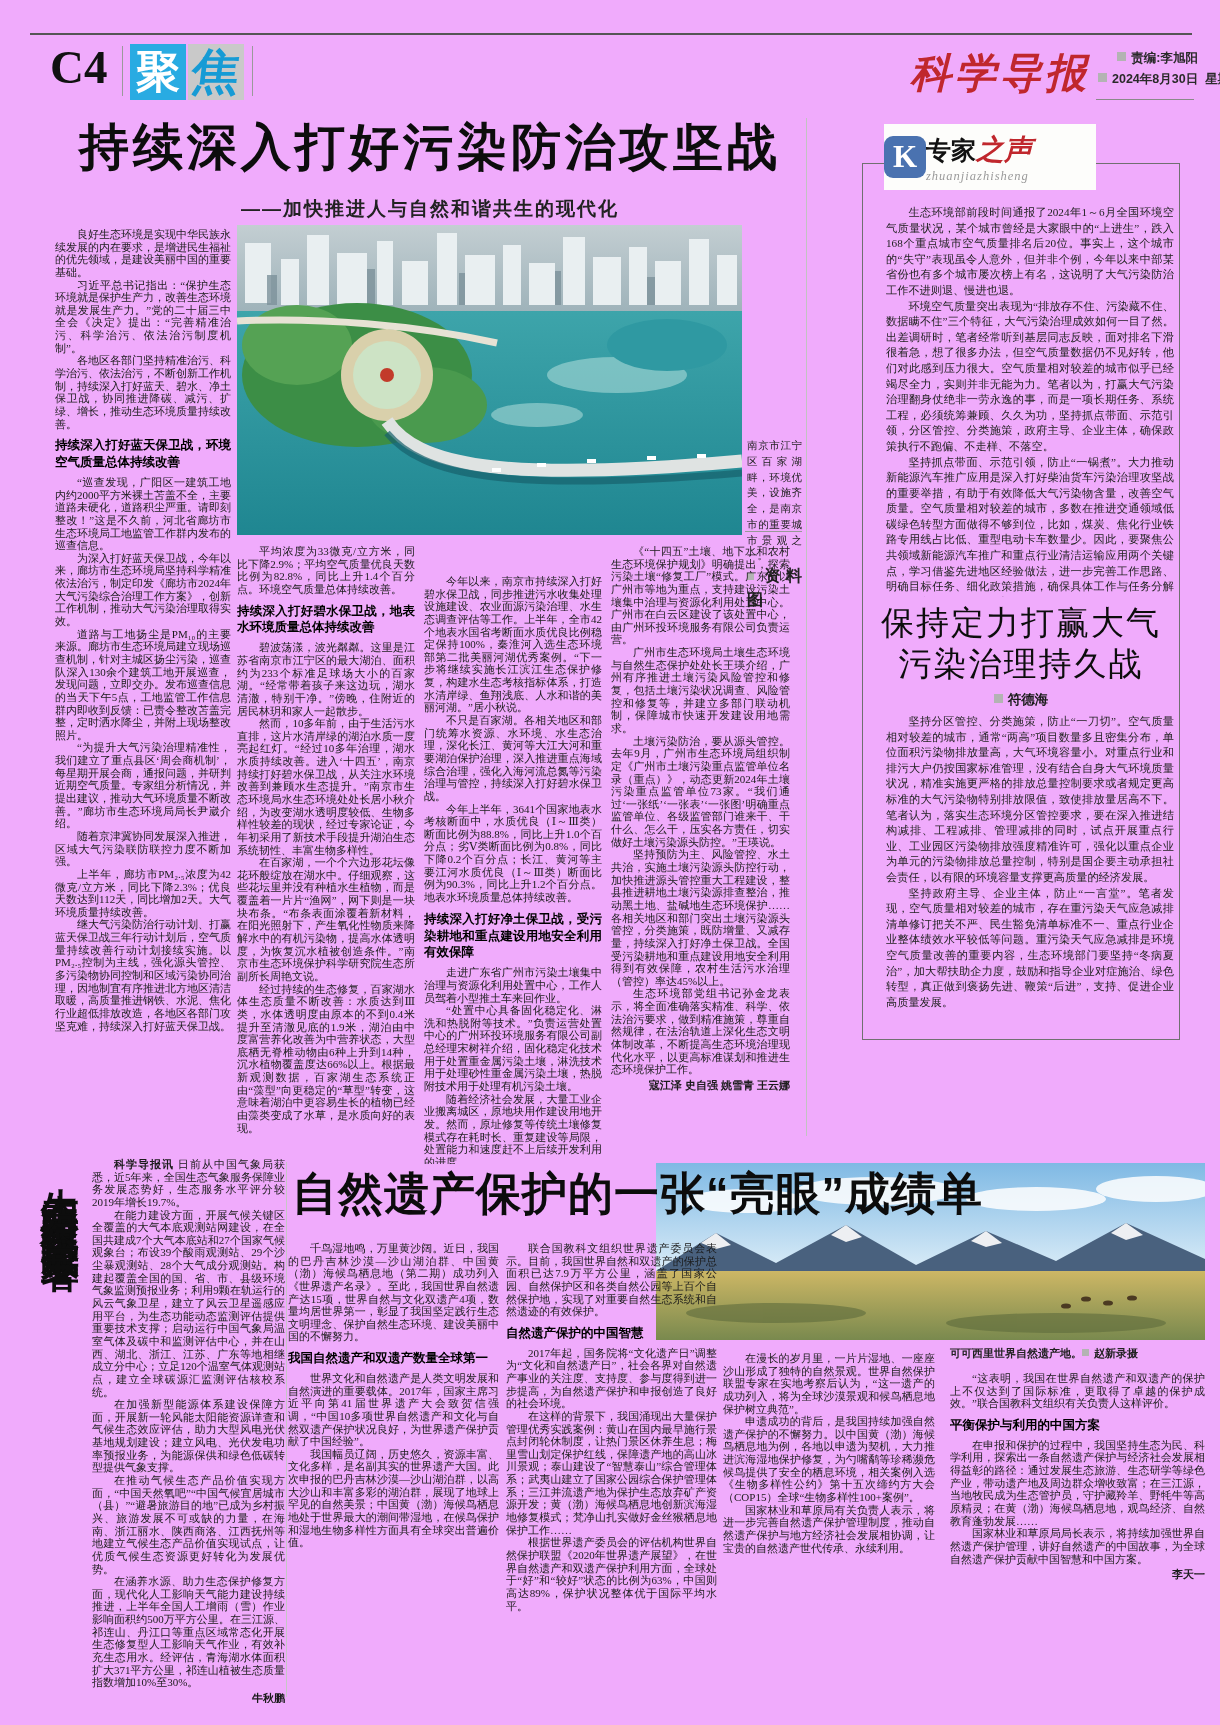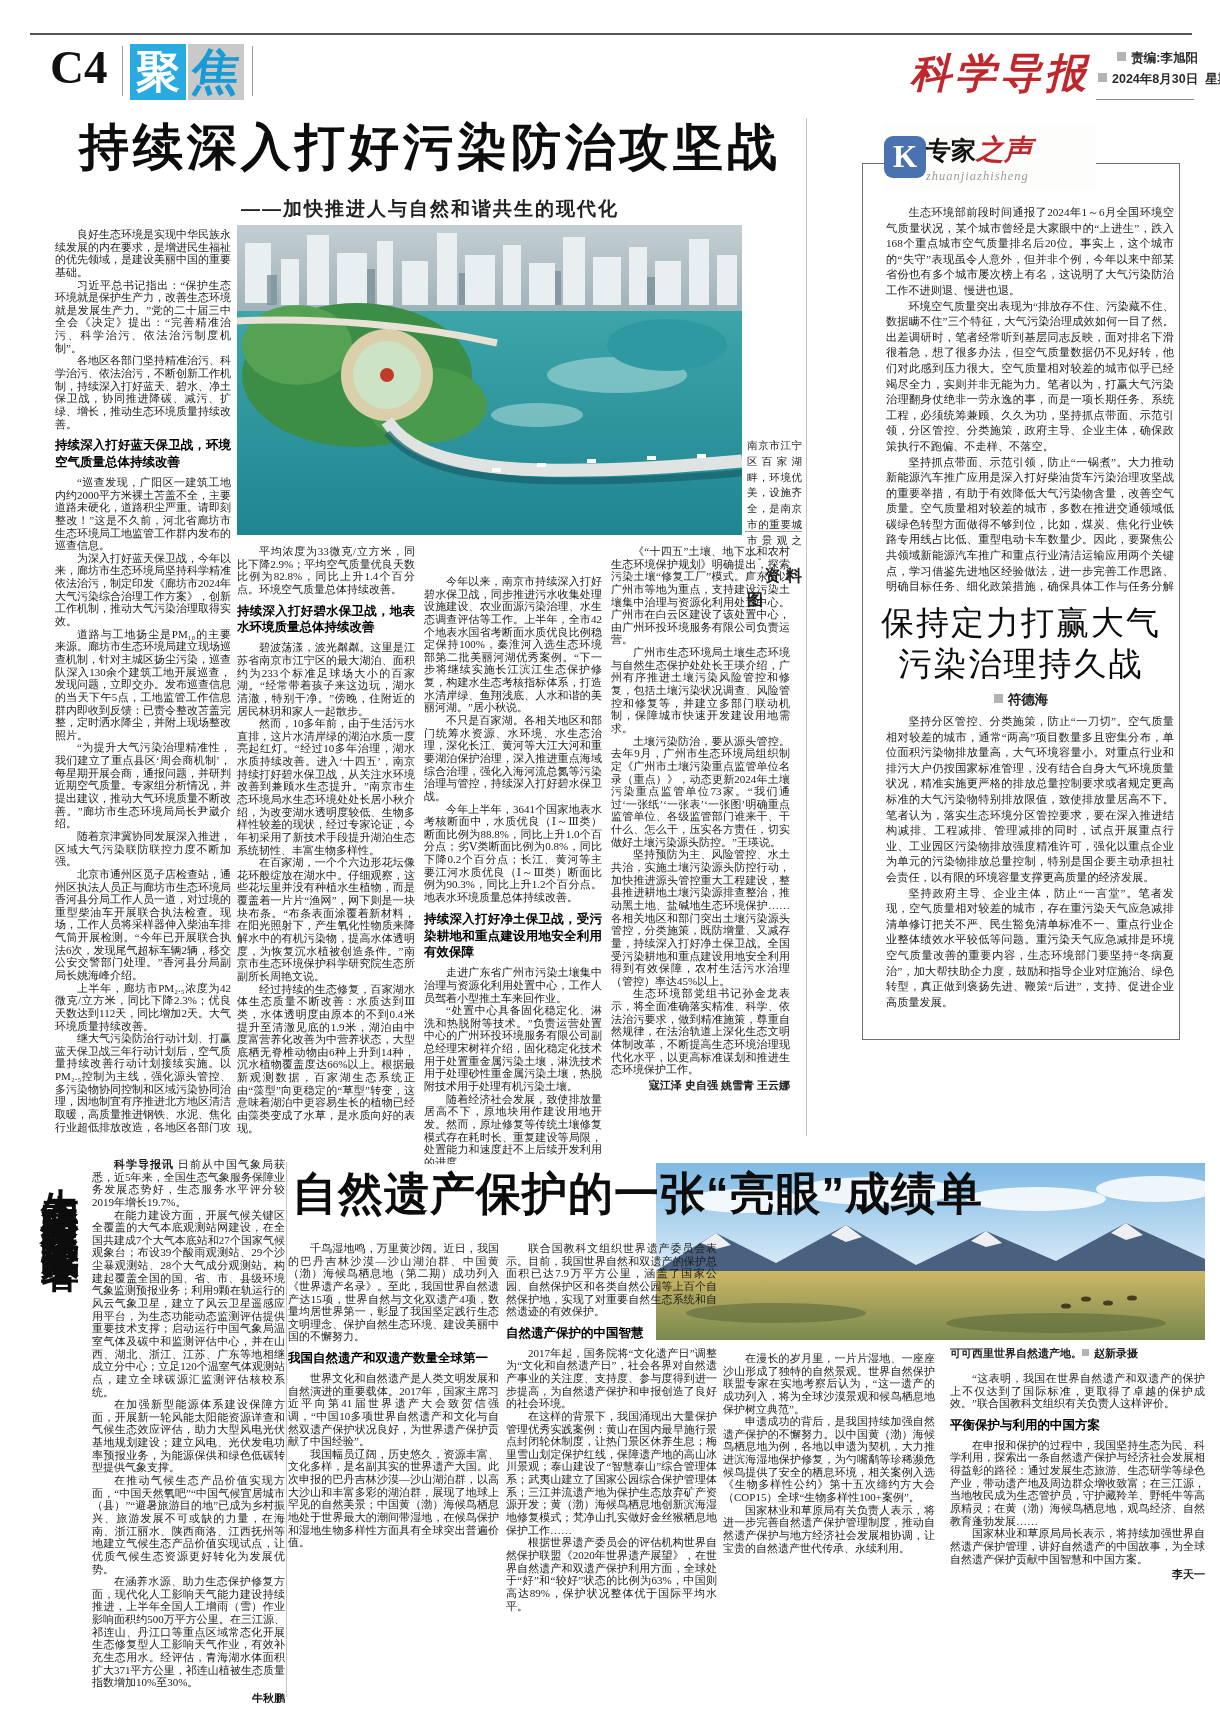--- a/index.html
+++ b/index.html
@@ -1,16 +1,16 @@
 <!DOCTYPE html>
 <html><head>
 <meta charset="utf-8">
 <style>
   html,body{margin:0;padding:0;background:#888;}
-  #page{position:relative;width:1220px;height:1725px;background:#ffffff;margin:0 auto;overflow:hidden;
+  #page{position:relative;width:1220px;height:1725px;background:#f0abfc;margin:0 auto;overflow:hidden;
         font-family:"Liberation Sans","DejaVu Sans",sans-serif;color:#1c1c1c;}
   .abs{position:absolute;}
   .rule{background:#555;}
   
   #c4{left:50px;top:40px;font:bold 47px "Liberation Serif","DejaVu Serif",serif;color:#111;}
   .vr{width:1px;background:#9a9a9a;}
   .tile{width:56px;height:56px;text-align:center;}
   #tile-ju{left:130px;top:44px;background:#29abe2;}
   #tile-ju span{font:bold 44px/56px "Liberation Sans",sans-serif;color:#fff;}
   #tile-jiao{left:188px;top:44px;background:#c9c9c9;}
@@ -89,21 +89,20 @@
   <div id="col1" class="col">
       <div class="blk-p">良好生态环境是实现中华民族永续发展的内在要求，是增进民生福祉的优先领域，是建设美丽中国的重要基础。</div>
       <div class="blk-p">习近平总书记指出：“保护生态环境就是保护生产力，改善生态环境就是发展生产力。”党的二十届三中全会《决定》提出：“完善精准治污、科学治污、依法治污制度机制”。</div>
       <div class="blk-p">各地区各部门坚持精准治污、科学治污、依法治污，不断创新工作机制，持续深入打好蓝天、碧水、净土保卫战，协同推进降碳、减污、扩绿、增长，推动生态环境质量持续改善。</div>
       <div class="blk-h">持续深入打好蓝天保卫战，环境空气质量总体持续改善</div>
       <div class="blk-p">“巡查发现，广阳区一建筑工地内约2000平方米裸土苫盖不全，主要道路未硬化，道路积尘严重。请即刻整改！”这是不久前，河北省廊坊市生态环境局工地监管工作群内发布的巡查信息。</div>
       <div class="blk-p">为深入打好蓝天保卫战，今年以来，廊坊市生态环境局坚持科学精准依法治污，制定印发《廊坊市2024年大气污染综合治理工作方案》，创新工作机制，推动大气污染治理取得实效。</div>
       <div class="blk-p">道路与工地扬尘是PM₁₀的主要来源。廊坊市生态环境局建立现场巡查机制，针对主城区扬尘污染，巡查队深入130余个建筑工地开展巡查，发现问题，立即交办。发布巡查信息的当天下午5点，工地监管工作信息群内即收到反馈：已责令整改苫盖完整，定时洒水降尘，并附上现场整改照片。</div>
       <div class="blk-p">“为提升大气污染治理精准性，我们建立了重点县区‘周会商机制’，每星期开展会商，通报问题，并研判近期空气质量。专家组分析情况，并提出建议，推动大气环境质量不断改善。”廊坊市生态环境局局长尹崴介绍。</div>
       <div class="blk-p">随着京津冀协同发展深入推进，区域大气污染联防联控力度不断加强。</div>
-      <div class="blk-p">北京市通州区觅子店检查站，通州区执法人员正与廊坊市生态环境局香河县分局工作人员一道，对过境的重型柴油车开展联合执法检查。现场，工作人员将采样器伸入柴油车排气筒开展检测。“今年已开展联合执法6次，发现尾气超标车辆2辆，移交公安交警部门处理。”香河县分局副局长姚海峰介绍。</div>
       <div class="blk-p">上半年，廊坊市PM₂.₅浓度为42微克/立方米，同比下降2.3%；优良天数达到112天，同比增加2天。大气环境质量持续改善。</div>
       <div class="blk-p">继大气污染防治行动计划、打赢蓝天保卫战三年行动计划后，空气质量持续改善行动计划接续实施。以PM₂.₅控制为主线，强化源头管控、多污染物协同控制和区域污染协同治理，因地制宜有序推进北方地区清洁取暖，高质量推进钢铁、水泥、焦化行业超低排放改造，各地区各部门攻坚克难，持续深入打好蓝天保卫战。</div>
     </div>
 
   <div id="photo1" class="abs">
     <svg width="505" height="310" viewBox="0 0 505 310" xmlns="http://www.w3.org/2000/svg">
       <defs>
         <linearGradient id="lake" x1="0" y1="0" x2="0" y2="1">
           <stop offset="0" stop-color="#49b0b4"></stop>
             <stop offset="1" stop-color="#1f8691"></stop>
@@ -177,21 +176,21 @@
       <div class="blk-p">在百家湖，一个个六边形花坛像花环般绽放在湖水中。仔细观察，这些花坛里并没有种植水生植物，而是覆盖着一片片“渔网”，网下则是一块块布条。“布条表面涂覆着新材料，在阳光照射下，产生氧化性物质来降解水中的有机污染物，提高水体透明度，为恢复沉水植被创造条件。”南京市生态环境保护科学研究院生态所副所长周艳文说。</div>
       <div class="blk-p">经过持续的生态修复，百家湖水体生态质量不断改善：水质达到Ⅲ类，水体透明度由原本的不到0.4米提升至清澈见底的1.9米，湖泊由中度富营养化改善为中营养状态，大型底栖无脊椎动物由6种上升到14种，沉水植物覆盖度达66%以上。根据最新观测数据，百家湖生态系统正由“藻型”向更稳定的“草型”转变，这意味着湖泊中更容易生长的植物已经由藻类变成了水草，是水质向好的表现。</div>
     </div>
   <div id="col3" class="col">
       <div class="blk-p">今年以来，南京市持续深入打好碧水保卫战，同步推进污水收集处理设施建设、农业面源污染治理、水生态调查评估等工作。上半年，全市42个地表水国省考断面水质优良比例稳定保持100%，秦淮河入选生态环境部第二批美丽河湖优秀案例。“下一步将继续实施长江滨江生态保护修复，构建水生态考核指标体系，打造水清岸绿、鱼翔浅底、人水和谐的美丽河湖。”居小秋说。</div>
       <div class="blk-p">不只是百家湖。各相关地区和部门统筹水资源、水环境、水生态治理，深化长江、黄河等大江大河和重要湖泊保护治理，深入推进重点海域综合治理，强化入海河流总氮等污染治理与管控，持续深入打好碧水保卫战。</div>
       <div class="blk-p">今年上半年，3641个国家地表水考核断面中，水质优良（Ⅰ～Ⅲ类）断面比例为88.8%，同比上升1.0个百分点；劣Ⅴ类断面比例为0.8%，同比下降0.2个百分点；长江、黄河等主要江河水质优良（Ⅰ～Ⅲ类）断面比例为90.3%，同比上升1.2个百分点。地表水环境质量总体持续改善。</div>
       <div class="blk-h">持续深入打好净土保卫战，受污染耕地和重点建设用地安全利用有效保障</div>
       <div class="blk-p">走进广东省广州市污染土壤集中治理与资源化利用处置中心，工作人员驾着小型推土车来回作业。</div>
       <div class="blk-p">“处置中心具备固化稳定化、淋洗和热脱附等技术。”负责运营处置中心的广州环投环境服务有限公司副总经理宋树祥介绍，固化稳定化技术用于处置重金属污染土壤，淋洗技术用于处理砂性重金属污染土壤，热脱附技术用于处理有机污染土壤。</div>
-      <div class="blk-p">随着经济社会发展，致使排放量居高不下，原地块用作建设用地开发。然而，原址修复等传统土壤修复模式存在耗时长、重复建设等局限，处置能力和速度赶不上后续开发利用的进度。</div>
+      <div class="blk-p">随着经济社会发展，大量工业企业搬离城区，原地块用作建设用地开发。然而，原址修复等传统土壤修复模式存在耗时长、重复建设等局限，处置能力和速度赶不上后续开发利用的进度。</div>
     </div>
   <div id="col4" class="col">
       <div class="blk-p">《“十四五”土壤、地下水和农村生态环境保护规划》明确提出，探索污染土壤“修复工厂”模式。广东省以广州市等地为重点，支持建设污染土壤集中治理与资源化利用处置中心。广州市在白云区建设了该处置中心，由广州环投环境服务有限公司负责运营。</div>
       <div class="blk-p">广州市生态环境局土壤生态环境与自然生态保护处处长王瑛介绍，广州有序推进土壤污染风险管控和修复，包括土壤污染状况调查、风险管控和修复等，并建立多部门联动机制，保障城市快速开发建设用地需求。</div>
       <div class="blk-p">土壤污染防治，要从源头管控。去年9月，广州市生态环境局组织制定《广州市土壤污染重点监管单位名录（重点）》，动态更新2024年土壤污染重点监管单位73家。“我们通过‘一张纸’‘一张表’‘一张图’明确重点监管单位、各级监管部门谁来干、干什么、怎么干，压实各方责任，切实做好土壤污染源头防控。”王瑛说。</div>
       <div class="blk-p">坚持预防为主、风险管控、水土共治，实施土壤污染源头防控行动，加快推进源头管控重大工程建设，整县推进耕地土壤污染源排查整治，推动黑土地、盐碱地生态环境保护……各相关地区和部门突出土壤污染源头管控，分类施策，既防增量、又减存量，持续深入打好净土保卫战。全国受污染耕地和重点建设用地安全利用得到有效保障，农村生活污水治理（管控）率达45%以上。</div>
       <div class="blk-p">生态环境部党组书记孙金龙表示，将全面准确落实精准、科学、依法治污要求，做到精准施策，尊重自然规律，在法治轨道上深化生态文明体制改革，不断提高生态环境治理现代化水平，以更高标准谋划和推进生态环境保护工作。</div>
       <div class="blk-by">寇江泽 史自强 姚雪青 王云娜</div>
     </div>
 

